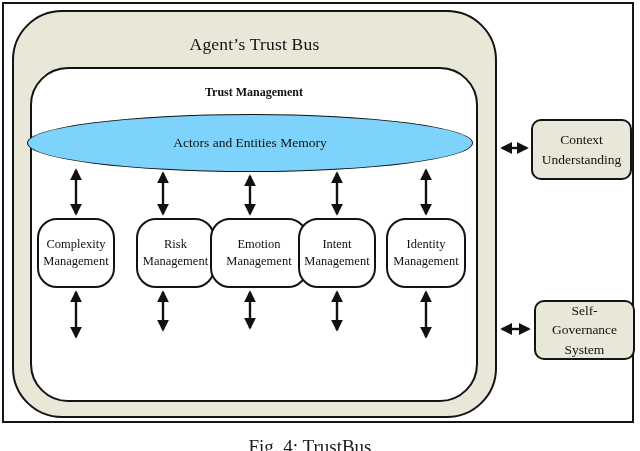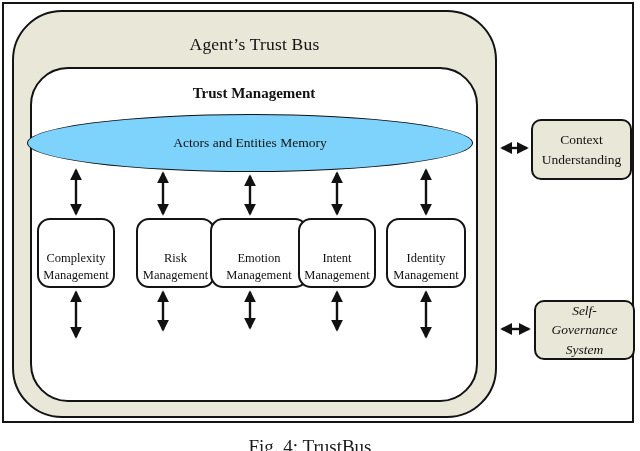--- a/index.html
+++ b/index.html
@@ -25,50 +25,50 @@
     text-align:center;font-weight:normal;font-size:17.5px;letter-spacing:.2px;
   }
   
   .inner-box{
     position:absolute;left:30px;top:67px;width:448px;height:335px;
     background:#ffffff;border:2px solid #131313;border-radius:38px;
     box-sizing:border-box;
   }
   .inner-title{
     position:absolute;left:30px;top:85px;width:448px;
-    text-align:center;font-weight:bold;font-size:15px;
+    text-align:center;font-weight:bold;font-size:12px;
   }
   .ellipse{
     position:absolute;background:#7dd3fc;border:1.7px solid #131313;
     border-radius:50%;box-sizing:border-box;
     display:flex;align-items:center;justify-content:center;
     font-size:13.5px;
   }
   .ellipse.memory{left:27px;top:114px;width:446px;height:58px;}
   .ellipse.production{left:27px;top:329px;width:446px;height:54px;}
   .module{
     position:absolute;top:218px;height:70px;
-    background:#ffffff;border:2px solid #131313;border-radius:13px;
+    background:#ffffff;border:2px solid #131313;border-radius:20px;
     box-sizing:border-box;
-    display:flex;align-items:flex-end;justify-content:center;text-align:center;
+    display:flex;align-items:center;justify-content:center;text-align:center;
     font-size:12.5px;line-height:1.35;padding:2px;
   }
   .m1{left:37px;width:78px;}
   .m2{left:124px;width:79px;margin-left:12px;}
   .m3{left:210px;width:98px;}
   .m4{left:298px;width:78px;}
   .m5{left:386px;width:80px;}
   .ext-box{
     position:absolute;background:#e9e7d8;border:2px solid #131313;border-radius:10px;
     box-sizing:border-box;
     display:flex;align-items:center;justify-content:center;text-align:center;
     font-size:13.5px;line-height:1.45;padding:2px 4px;
   }
   .ext-context{left:531px;top:119px;width:101px;height:61px;}
-  .ext-selfgov{left:534px;top:300px;width:101px;height:60px;font-style:italic;}
+  .ext-selfgov{left:534px;top:300px;width:101px;height:60px;}
   .arrow-layer{
     position:absolute;left:0;top:0;width:640px;height:451px;
     pointer-events:none;
   }
   .caption{
     position:absolute;left:0;top:436px;width:620px;
     text-align:center;font-size:19px;color:#191919;
   }
 </style>
 </head>

